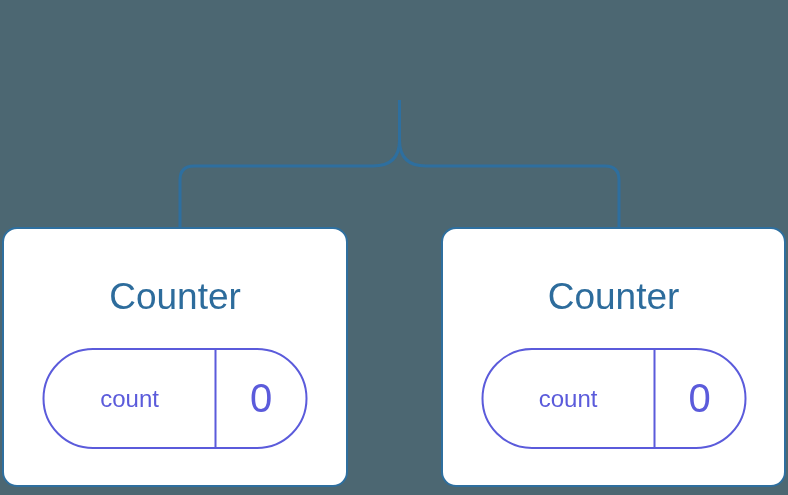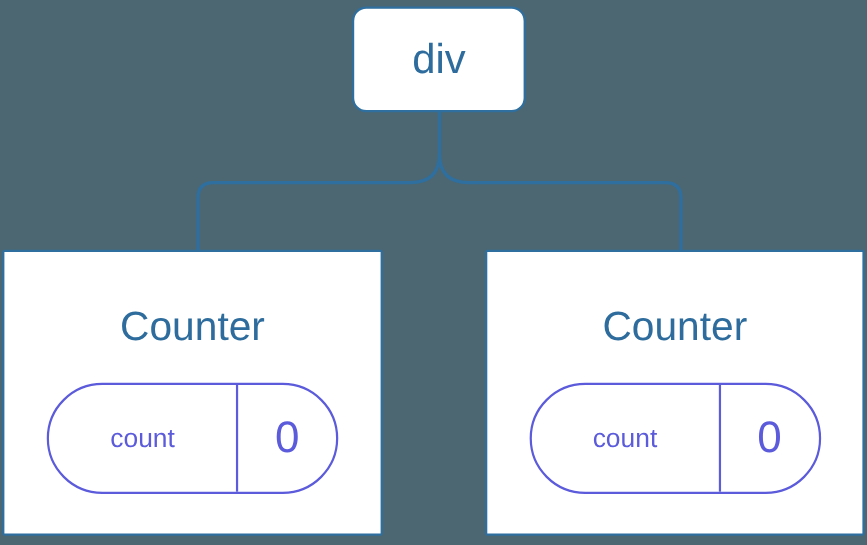--- a/index.html
+++ b/index.html
@@ -48,21 +48,21 @@
     font-size: 38px;
     line-height: 1;
   }
   .card {
     position: absolute;
     top: 227px;
     width: 346px;
     height: 260px;
     background: var(--card-bg);
     border: 2px solid var(--node-blue);
-    border-radius: 2px;
+    border-radius: 15px;
   }
   .card-left  { left: 2px; }
   .card-right { left: 441px; width: 345px; }
   .card-title {
     position: absolute;
     top: 48px;
     left: 0;
     width: 100%;
     text-align: center;
     color: var(--text-blue);
@@ -104,23 +104,20 @@
 <body>
 
 <div class="stage">
 
   <svg class="connectors" viewBox="0 0 788 495" xmlns="http://www.w3.org/2000/svg" aria-hidden="true">
     <path d="M399.5,100 L399.5,140"></path>
     <path d="M399.5,140 Q399.5,166 373,166 L194,166 Q180,166 180,180 L180,228"></path>
     <path d="M399.5,140 Q399.5,166 426,166 L605,166 Q619,166 619,180 L619,228"></path>
   </svg>
 
-  <div class="node">
-    <span class="node-label">div</span>
-  </div>
 
   <div class="card card-left">
     <div class="card-title">Counter</div>
     <div class="pill">
       <div class="pill-key">count</div>
       <div class="pill-value">0</div>
     </div>
   </div>
 
   <div class="card card-right">

